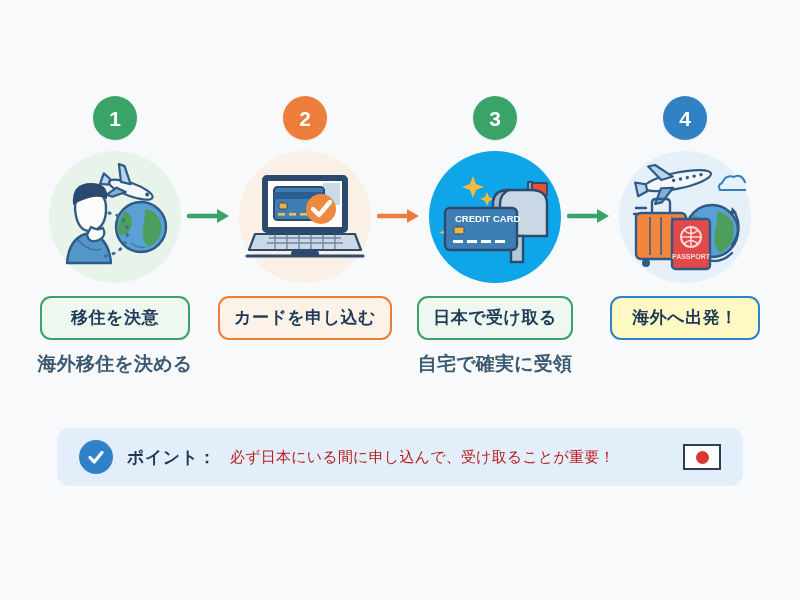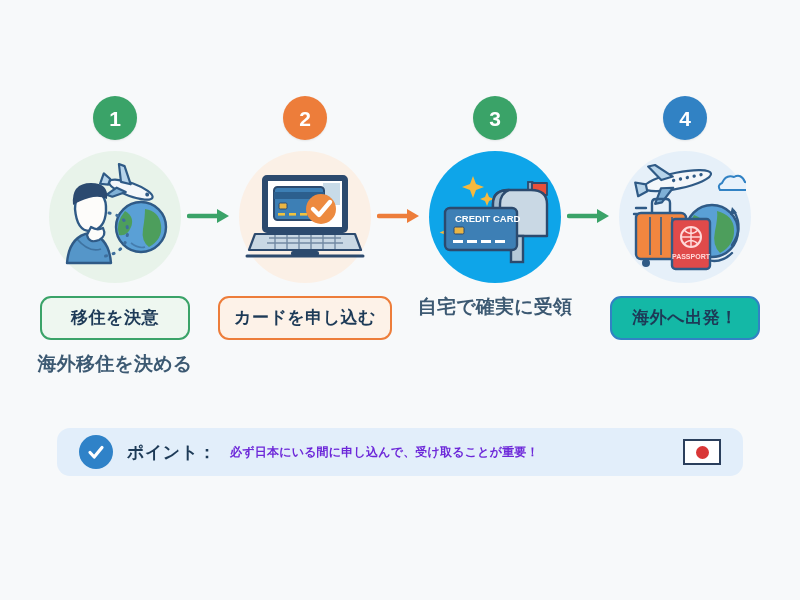--- a/index.html
+++ b/index.html
@@ -104,21 +104,21 @@
     left: -23px;
     top: -9px;
   }
 
   
   .banner {
     position: absolute;
     left: 57px;
     top: 428px;
     width: 686px;
-    height: 48px;
+    height: 58px;
     box-sizing: border-box;
     background: #e2eefa;
     border-radius: 13px;
     display: flex;
     align-items: center;
     padding: 0 22px;
     gap: 14px;
   }
   .check-icon {
     flex: 0 0 auto;
@@ -131,23 +131,23 @@
     justify-content: center;
   }
   .banner-label {
     font-size: 17px;
     font-weight: bold;
     color: #1d3a57;
     white-space: nowrap;
     letter-spacing: .5px;
   }
   .banner-text {
-    font-size: 12px;
-    font-weight: bold;
-    color: #6d28d9;
+    font-size: 15px;
+    font-weight: normal;
+    color: #b91c1c;
     white-space: nowrap;
     letter-spacing: .2px;
     flex: 1 1 auto;
   }
   .flag {
     flex: 0 0 auto;
     width: 38px;
     height: 26px;
     background: #ffffff;
     border: 2px solid #2b3f5c;
@@ -277,20 +277,21 @@
           <text x="20" y="58" font-family="'Liberation Sans',sans-serif" font-size="9.5" font-weight="bold" fill="#ffffff">CREDIT CARD</text>
           <rect x="19" y="63" width="10" height="7" rx="1.4" fill="#eab544" stroke="#2c4a6e" stroke-width="1"></rect>
           <g fill="#ffffff">
             <rect x="18" y="76" width="10" height="3"></rect>
               <rect x="32" y="76" width="10" height="3"></rect>
             <rect x="46" y="76" width="10" height="3"></rect>
               <rect x="60" y="76" width="10" height="3"></rect>
           </g>
         </svg>
       </div>
+      <div class="pill" style="border-color:#3aa368;background:#eef7f0">日本で受け取る</div>
       <div class="caption">自宅で確実に受領</div>
     </div>
 
     <div class="arrow">
       <svg width="46" height="18" viewBox="0 0 46 18">
         <path d="M2 9 H32" stroke="#3aa368" stroke-width="4.5" stroke-linecap="round"></path>
         <path d="M30 2 L42 9 L30 16 Z" fill="#3aa368"></path>
       </svg>
     </div>
 
@@ -336,21 +337,21 @@
           </g>
           <circle cx="22" cy="102" r="4" fill="#2f5a86"></circle>
           <circle cx="52" cy="102" r="4" fill="#2f5a86"></circle>
 
           <rect x="48" y="58" width="38" height="50" rx="3.5" fill="#e04a4a" stroke="#2f5a86" stroke-width="2.4"></rect>
           <circle cx="67" cy="76" r="10" fill="none" stroke="#ffd9d9" stroke-width="2"></circle>
           <path d="M57 76 H77 M67 66 v20 M60 69 q7 7 14 0 M60 83 q7 -7 14 0" stroke="#ffd9d9" stroke-width="1.5" fill="none"></path>
           <text x="67" y="98" text-anchor="middle" font-family="'Liberation Sans',sans-serif" font-size="7" font-weight="bold" fill="#ffd9d9">PASSPORT</text>
         </svg>
       </div>
-      <div class="pill" style="border-color:#3182c4;background:#14b8a6">海外へ出発！</div>
+      <div class="pill" style="border-color:#3182c4;background:#fef9c3">海外へ出発！</div>
     </div>
 
   </div>
 
   <div class="banner">
     <div class="check-icon">
       <svg width="22" height="22" viewBox="0 0 22 22">
         <path d="M5 11.5 L9.2 16 L17 6.5" stroke="#ffffff" stroke-width="3.2" fill="none" stroke-linecap="round" stroke-linejoin="round"></path>
       </svg>
     </div>

